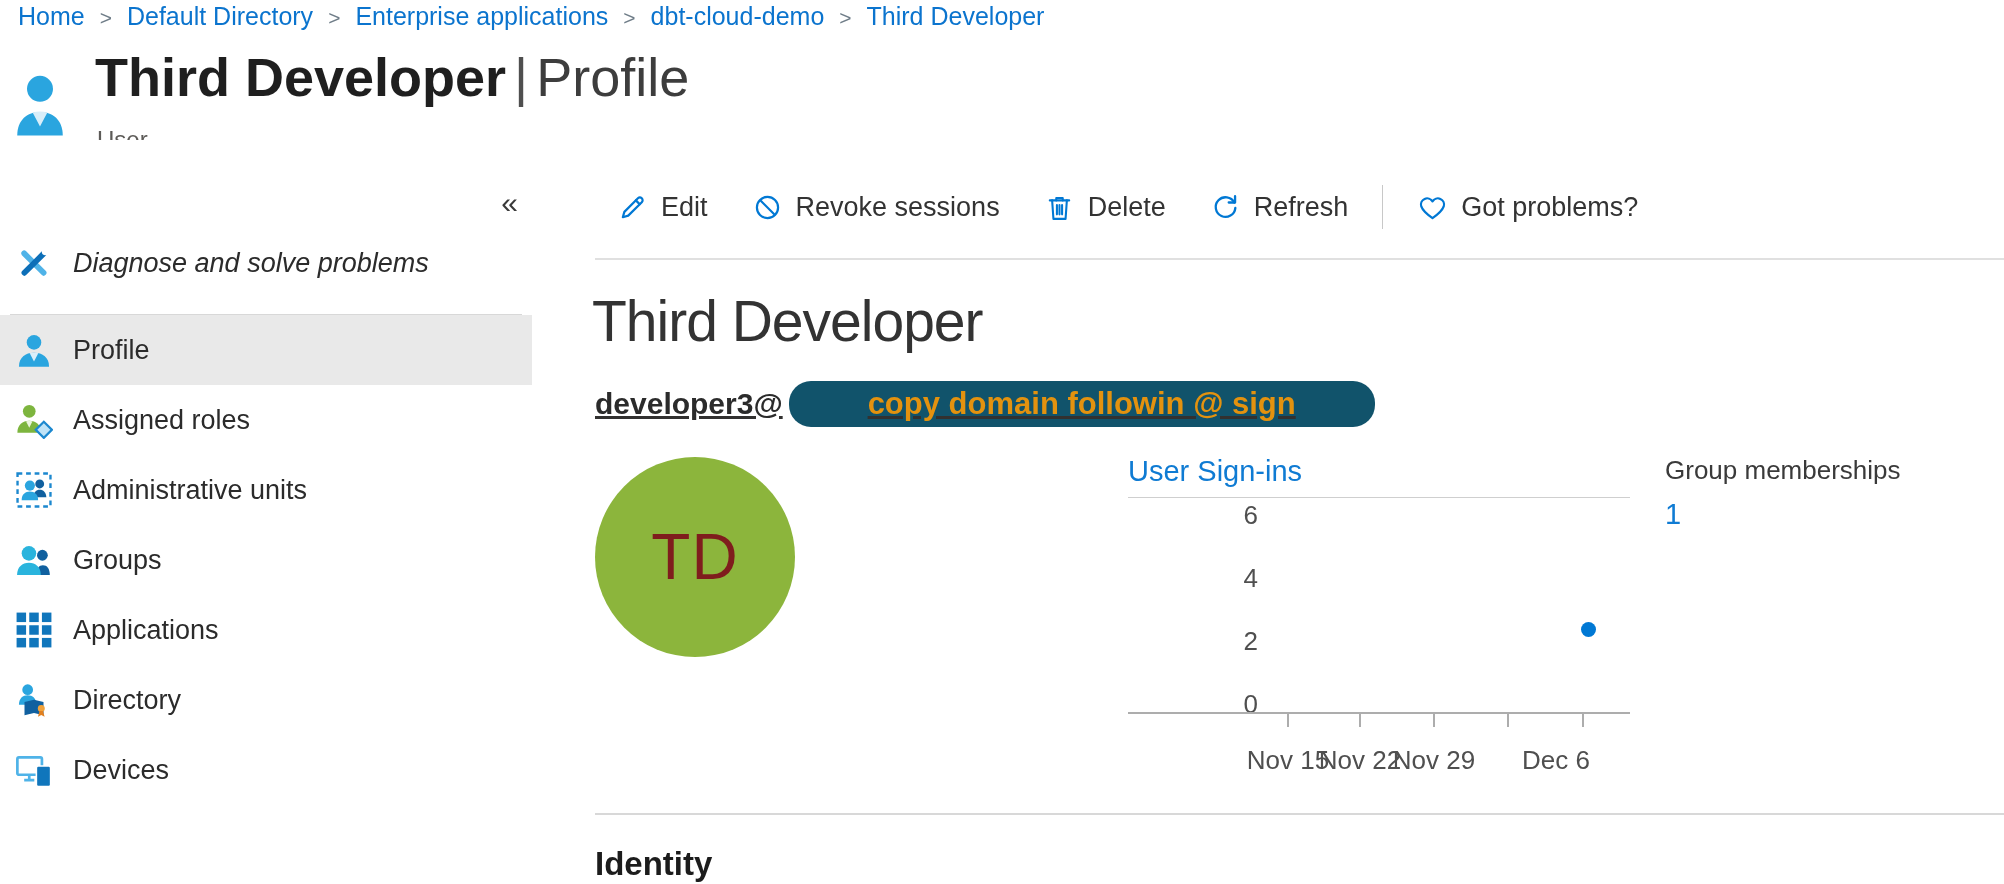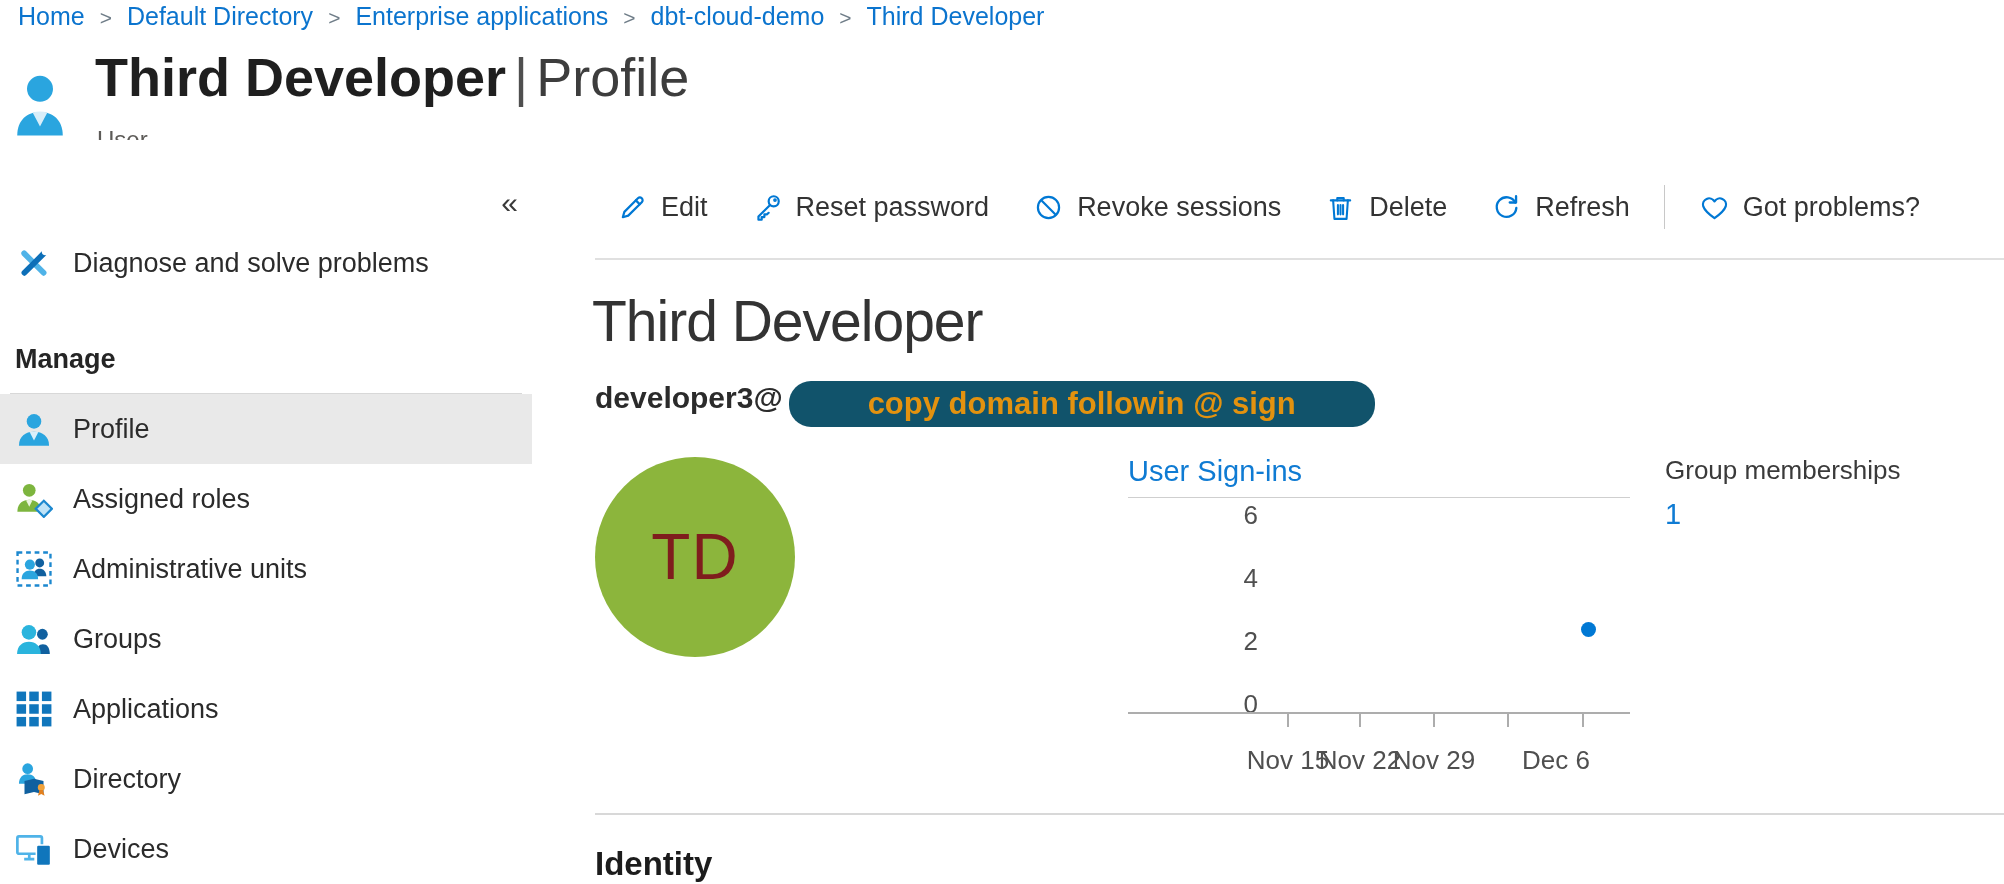--- a/index.html
+++ b/index.html
@@ -19,32 +19,32 @@
   .page-title .t-name { font-weight:700; color:#1f1f1f; }
   .page-title .t-sep  { font-weight:300; color:#4f4f4f; padding:0 8px; }
   .page-title .t-view { font-weight:300; color:#3d3d3d; }
   .page-subtitle { position:absolute; left:97px; top:126px; font-size:24px; color:#5d5b58; }
   
   .sidebar { position:absolute; left:0; top:140px; width:532px; height:744px; background:#fff; }
   .collapse-btn { position:absolute; top:48px; right:14px; font-size:30px; color:#3a3a3a; cursor:pointer; line-height:1; }
   .nav-item { display:flex; align-items:center; gap:20px; height:70px; padding-left:15px; font-size:27px; color:#2b2b2b; cursor:pointer; }
   .nav-item svg { width:38px; height:38px; flex:none; }
   .nav-item.selected { background:#e9e9e9; }
-  .nav-item.diagnose { margin-top:90px; height:66px; }
+  .nav-item.diagnose { margin-top:90px; height:66px;font-style:italic; }
   .section-label { margin:48px 0 0 15px; font-size:27px; font-weight:700; color:#252525; }
   .sidebar-divider { height:1px; background:#d8d8d8; margin:18px 10px 0 10px; }
   
   .toolbar { position:absolute; left:595px; top:180px; width:1409px; height:54px; display:flex; align-items:center; }
   .tb-btn { display:flex; align-items:center; gap:13px; padding:0 22px; font-size:27px; color:#333; cursor:pointer; white-space:nowrap; }
   .tb-btn svg { width:31px; height:31px; flex:none; }
   .tb-sep { width:1px; height:44px; background:#c8c8c8; margin:0 12px; }
   .toolbar-divider { position:absolute; left:595px; top:258px; width:1409px; height:2px; background:#e0e0e0; }
   
   .main-title { position:absolute; left:592px; top:288px; font-size:57px; font-weight:400; color:#333; letter-spacing:-1px; }
-  .email-row { position:absolute; left:595px; top:381px; display:flex; align-items:flex-start; }
+  .email-row { position:absolute; left:595px; top:381px; display:flex; align-items:center;text-decoration:underline; }
   .email-prefix { font-size:30px; font-weight:700; color:#2b2b2b; }
   .redaction { margin-left:6px; width:586px; height:46px; background:#11536b;
                color:#e3920f; font-size:31px; font-weight:700;
                display:flex; align-items:center; justify-content:center; white-space:nowrap;border-radius:22px; }
   .avatar { position:absolute; left:595px; top:457px; width:200px; height:200px; border-radius:50%;
             background:#8cb53c; display:flex; align-items:center; justify-content:center;
             font-size:64px; font-weight:400; color:#7f1d1d; letter-spacing:1px; }
   
   .chart { position:absolute; left:1128px; top:455px; width:502px; height:335px; }
   .chart-title { font-size:29px; color:#0f7bd3; cursor:pointer; display:inline-block; }
@@ -92,21 +92,20 @@
 
   <div class="nav-item diagnose">
     <svg viewBox="0 0 24 24">
       <rect x="1.5" y="10.3" width="21" height="3.6" rx="1.8" fill="#4fb3e8" transform="rotate(45 12 12)"></rect>
       <rect x="1.5" y="10.3" width="21" height="3.6" rx="1.8" fill="#0d6fb8" transform="rotate(-45 12 12)"></rect>
       <circle cx="19.3" cy="4.7" r="2.4" fill="#ffffff"></circle>
     </svg>
     <span>Diagnose and solve problems</span>
   </div>
 
-  <div class="section-label">Manage</div>
   <div class="sidebar-divider"></div>
 
   <div class="nav-item selected">
     <svg viewBox="0 0 24 24">
       <circle cx="12" cy="7.2" r="4.6" fill="#2aa5df"></circle>
       <path d="M2.5 22.5c0-5.8 4-8.7 9.5-8.7s9.5 2.9 9.5 8.7z" fill="#2aa5df"></path>
       <path d="M9.3 14.1 12 19.2l2.7-5.1c-.9-.2-1.8-.3-2.7-.3s-1.8.1-2.7.3z" fill="#dbeffa"></path>
     </svg>
     <span>Profile</span>
   </div>
@@ -182,28 +181,20 @@
 
 <div class="toolbar">
   <div class="tb-btn">
     <svg viewBox="0 0 24 24" fill="none" stroke="#0078d4" stroke-width="1.7" stroke-linejoin="round" stroke-linecap="round">
       <path d="M4.5 19.5l1.2-4.1L16.2 4.9a2.1 2.1 0 0 1 3 3L8.7 18.3l-4.2 1.2z"></path>
       <path d="M14.6 6.5l2.9 2.9"></path>
     </svg>
     <span>Edit</span>
   </div>
   <div class="tb-btn">
-    <svg viewBox="0 0 24 24" fill="none" stroke="#0078d4" stroke-width="1.7" stroke-linejoin="round" stroke-linecap="round">
-      <circle cx="16.8" cy="7.2" r="3.9"></circle>
-      <path d="M14 10L5 19v2.5h2.5v-2.1h2.1v-2.1h2.1l1.2-1.2"></path>
-      <circle cx="17.8" cy="6.2" r="0.6" fill="#0078d4"></circle>
-    </svg>
-    <span>Reset password</span>
-  </div>
-  <div class="tb-btn">
     <svg viewBox="0 0 24 24" fill="none" stroke="#0078d4" stroke-width="1.7" stroke-linecap="round">
       <circle cx="12" cy="12" r="8.2"></circle>
       <path d="M6.6 6.6l10.8 10.8"></path>
     </svg>
     <span>Revoke sessions</span>
   </div>
   <div class="tb-btn">
     <svg viewBox="0 0 24 24" fill="none" stroke="#0078d4" stroke-width="1.6" stroke-linejoin="round" stroke-linecap="round">
       <path d="M4.5 6.5h15"></path>
       <path d="M9.5 6.5V4.7h5v1.8"></path>

